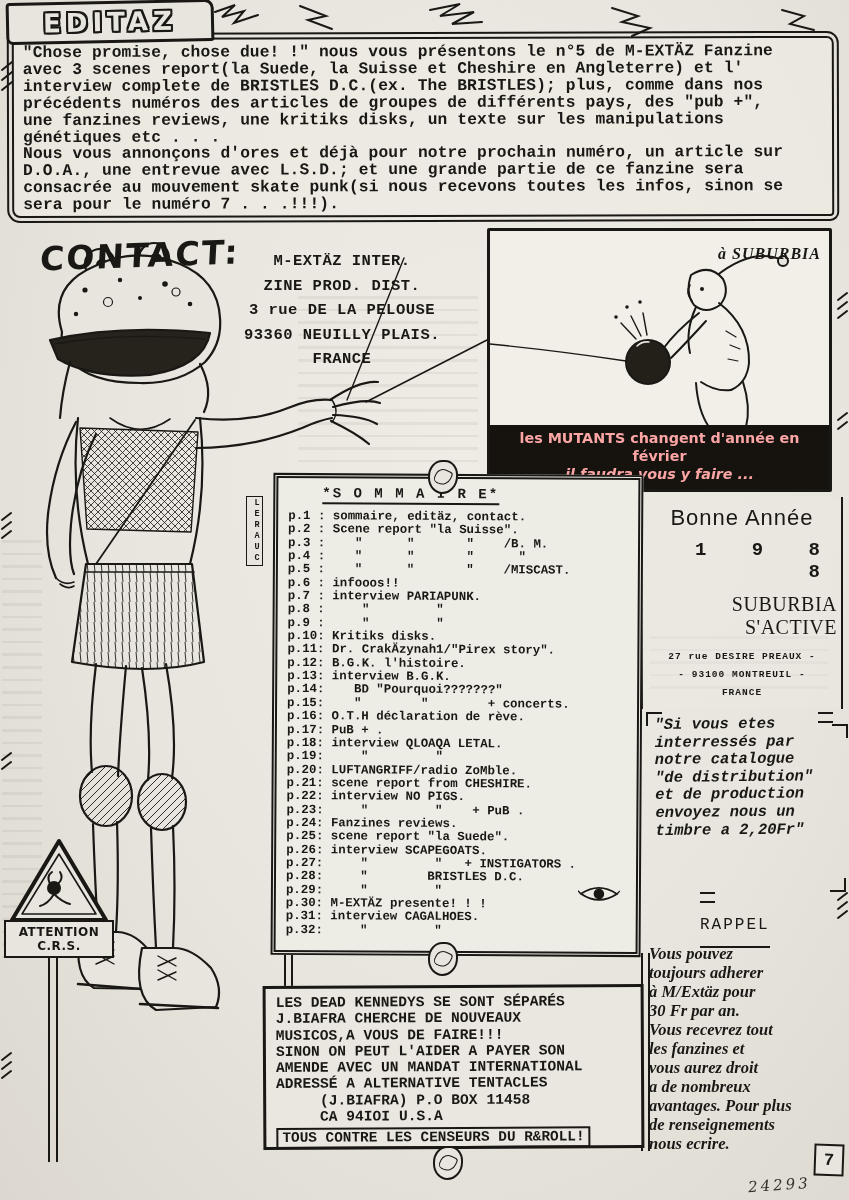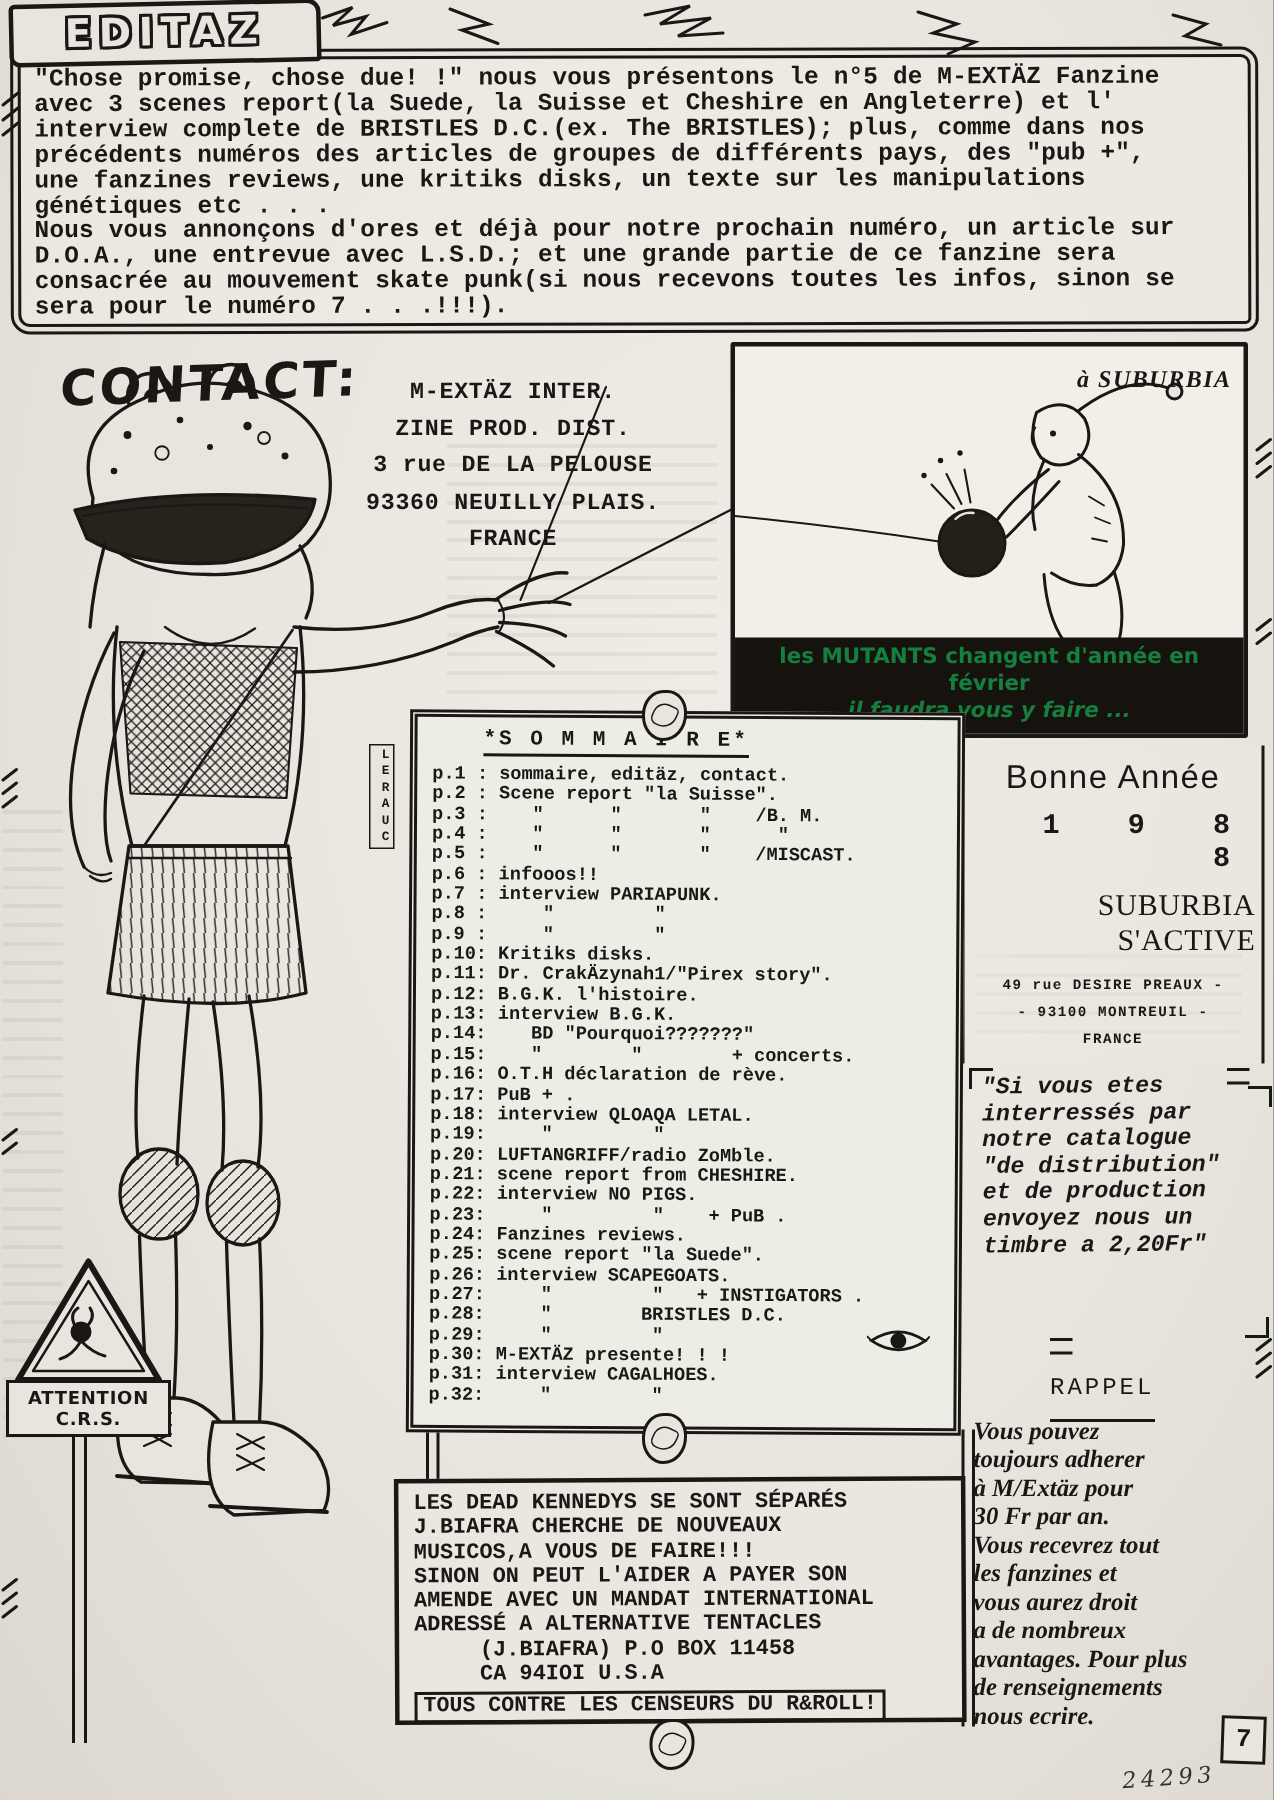--- a/index.html
+++ b/index.html
@@ -49,21 +49,21 @@
   
   .suburbia-box{
     position:absolute;left:487px;top:228px;width:345px;height:264px;box-sizing:border-box;
     border:3px solid var(--ink);background:#f1efe8;z-index:3;border-radius:2px;
   }
   .suburbia-corner{
     position:absolute;right:8px;top:14px;font-family:"Liberation Serif",serif;
     font-style:italic;font-weight:bold;font-size:16px;letter-spacing:1px;
   }
   .suburbia-caption{
-    position:absolute;left:0;right:0;bottom:0;background:#16130f;color:#15803d;
+    position:absolute;left:0;right:0;bottom:0;background:#16130f;color:#fca5a5;
     text-align:center;padding:4px 2px 6px;font-family:"DejaVu Sans",sans-serif;
     font-weight:bold;font-size:14.3px;line-height:18px;
   }
   .suburbia-caption .cap2{font-style:italic;}
 
   
   .sommaire-box{
     position:absolute;left:272px;top:474px;width:370px;height:482px;box-sizing:border-box;
     border:5px double var(--ink);background:#edece5;padding:5px 8px 4px 10px;
     transform:rotate(0.35deg);z-index:4;
@@ -400,21 +400,21 @@
   <div class="scribble-circle" style="left:428px;top:460px;"></div>
   <div class="scribble-circle" style="left:428px;top:942px;"></div>
   <div class="scribble-circle" style="left:433px;top:1146px;"></div>
 
   <div class="bonne-box">
     <div class="bonne-line1">Bonne Année</div>
     <div class="bonne-year">1 9 8 8</div>
     <div class="bonne-line2">SUBURBIA S'ACTIVE</div>
     <div class="bonne-address">
 
-    <div>49 rue DESIRE PREAUX -</div>
+    <div>27 rue DESIRE PREAUX -</div>
         <div>- 93100 MONTREUIL -</div>
         <div>FRANCE</div>
       </div>
   </div>
 
   <div class="bracket tl" style="left:646px;top:712px;"></div>
   <div class="dbl-bar" style="left:818px;top:712px;"></div>
   <div class="bracket tr" style="left:832px;top:724px;"></div>
   <div class="dbl-bar" style="left:700px;top:892px;"></div>
   <div class="bracket br" style="left:830px;top:878px;"></div>

